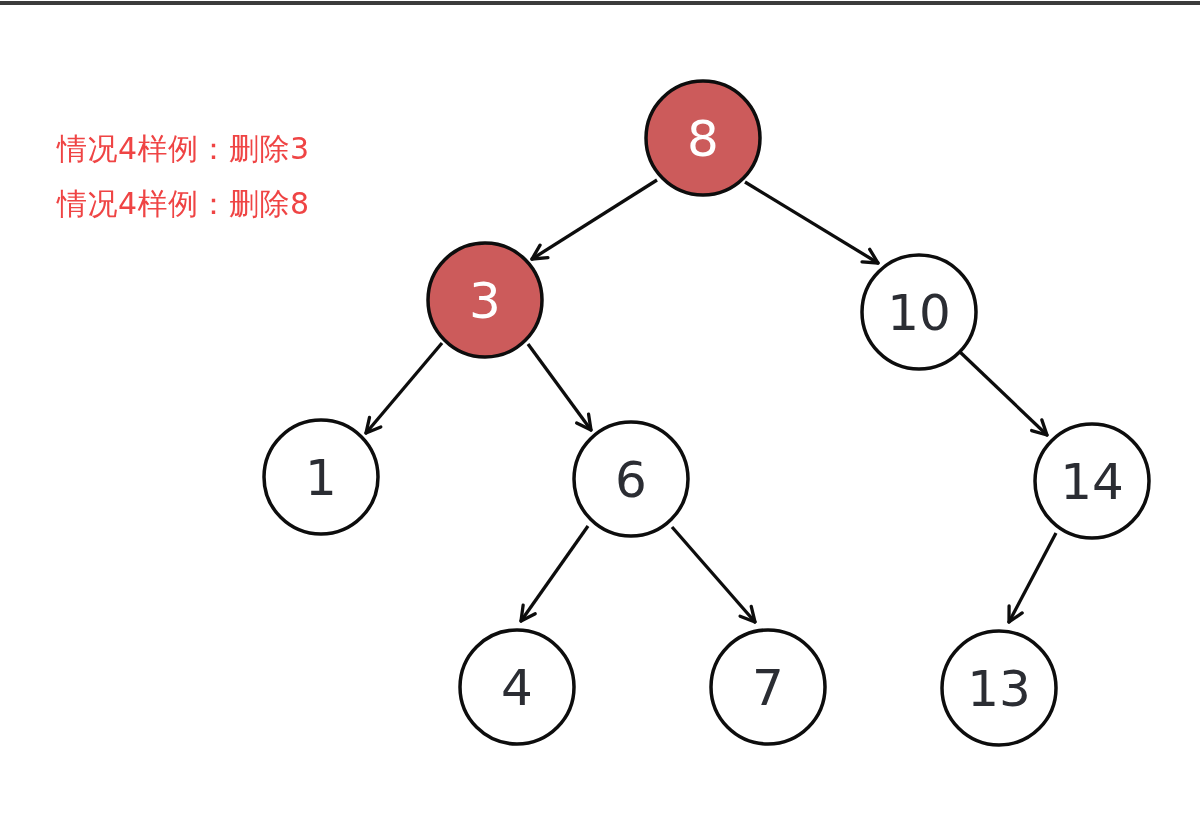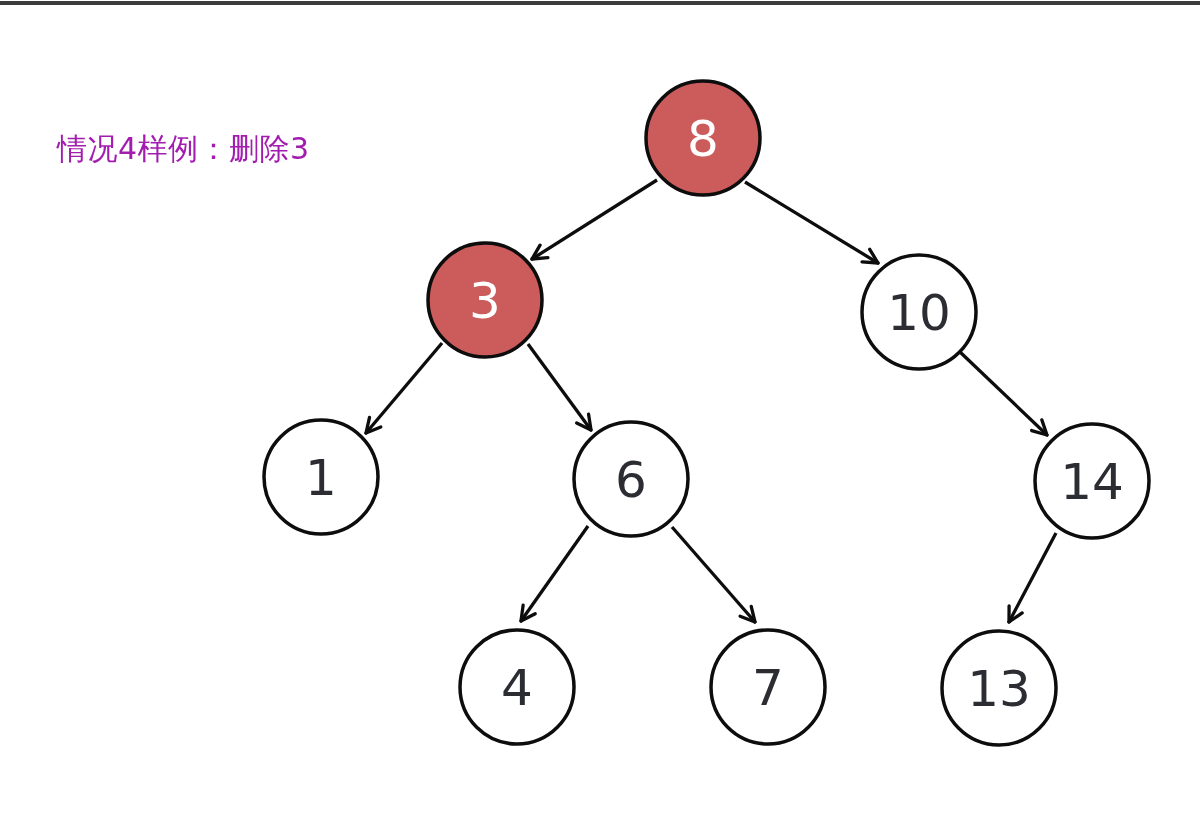--- a/index.html
+++ b/index.html
@@ -39,22 +39,23 @@
     font-size: 50px;
     font-weight: 400;
   }
 </style>
 </head>
 <body>
 
 <div class="screen">
   <div class="top-bar" style="background: rgb(60, 60, 60);"></div>
 
-  <div class="caption" style="color: #a21caf;">
+  <div class="caption" style="color: #ef4444;">
     <div class="caption-line">情况4样例：删除3</div>
+    <div class="caption-line">情况4样例：删除8</div>
   </div>
 
   <svg class="tree-svg" id="tree-svg" width="1200" height="823" viewBox="0 0 1200 823" xmlns="http://www.w3.org/2000/svg">
       <g>
         <line x1="657" y1="180" x2="532" y2="259" stroke="#0d0d0d" stroke-width="3.3"></line>
         <line x1="532" y1="259" x2="547.9440979013507" y2="257.66368337878123" stroke="#0d0d0d" stroke-width="3.3" stroke-linecap="round"></line>
         <line x1="532" y1="259" x2="540.0495594976376" y2="245.17232514505812" stroke="#0d0d0d" stroke-width="3.3" stroke-linecap="round"></line>
       </g>
       <g>
         <line x1="745" y1="182" x2="878" y2="263" stroke="#0d0d0d" stroke-width="3.3"></line>

